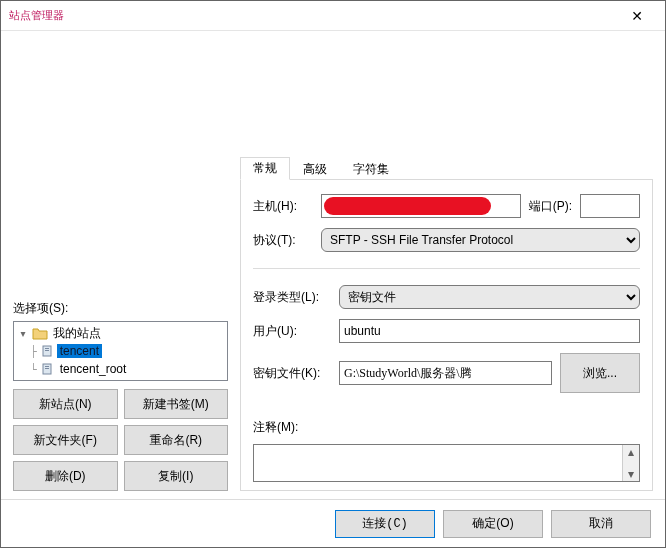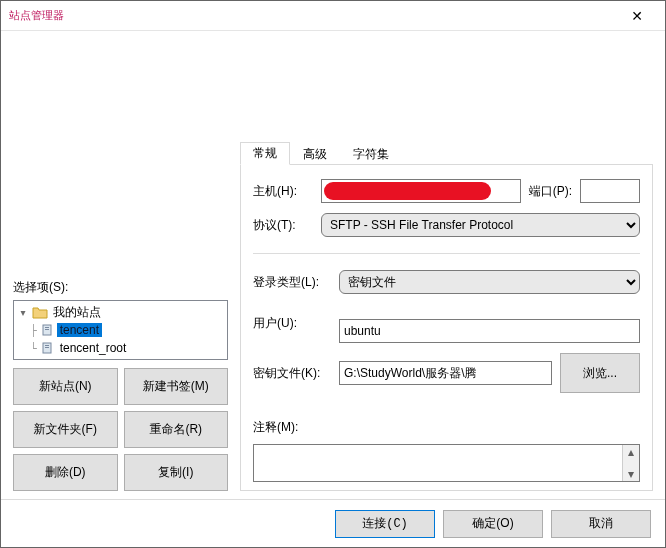--- a/index.html
+++ b/index.html
@@ -48,21 +48,21 @@
   .tree-row .lbl { padding: 0 3px; }
   .tree-row.selected .lbl { background: #0078d7; color: #0f172a; }
   .folder-icon svg, .server-icon svg { display: block; }
   .btn-grid {
     display: grid;
     grid-template-columns: 1fr 1fr;
     gap: 6px;
     margin-top: 8px;
   }
   .btn {
-    height: 37px;
+    height: 30px;
     background: #e1e1e1;
     border: 1px solid #adadad;
     display: flex; align-items: center; justify-content: center;
     color: #000;
     cursor: default;
   }
   .right { flex: 1; display: flex; flex-direction: column; }
   .tabs {
     display: flex;
     height: 24px;
@@ -221,26 +221,26 @@
 
         <div class="form-row">
           <label style="width:78px">登录类型(L):</label>
           <select style="flex:1">
             <option>密钥文件</option>
           </select>
         </div>
 
         <div class="form-row">
           <label style="width:78px">用户(U):</label>
-          <input type="text" style="flex: 1 1 0%; margin-top: 15px;" value="ubuntu">
+          <input type="text" style="flex: 1 1 0%;" value="ubuntu">
         </div>
 
         <div class="form-row">
           <label style="width:78px">密钥文件(K):</label>
-          <input type="text" style="flex: 1 1 0%;" value="G:\StudyWorld\服务器\腾">
+          <input type="text" style="flex: 1 1 0%; font-family: Liberation Serif, serif;" value="G:\StudyWorld\服务器\腾">
           <div class="btn" style="width:80px;height:40px">浏览...</div>
         </div>
 
         <div style="height:6px"></div>
 
         <div class="notes-area">
           <label style="margin-bottom:8px;display:block">注释(M):</label>
           <div class="ta-wrap">
             <textarea style=""></textarea>
             <div class="scroll-arrow">

